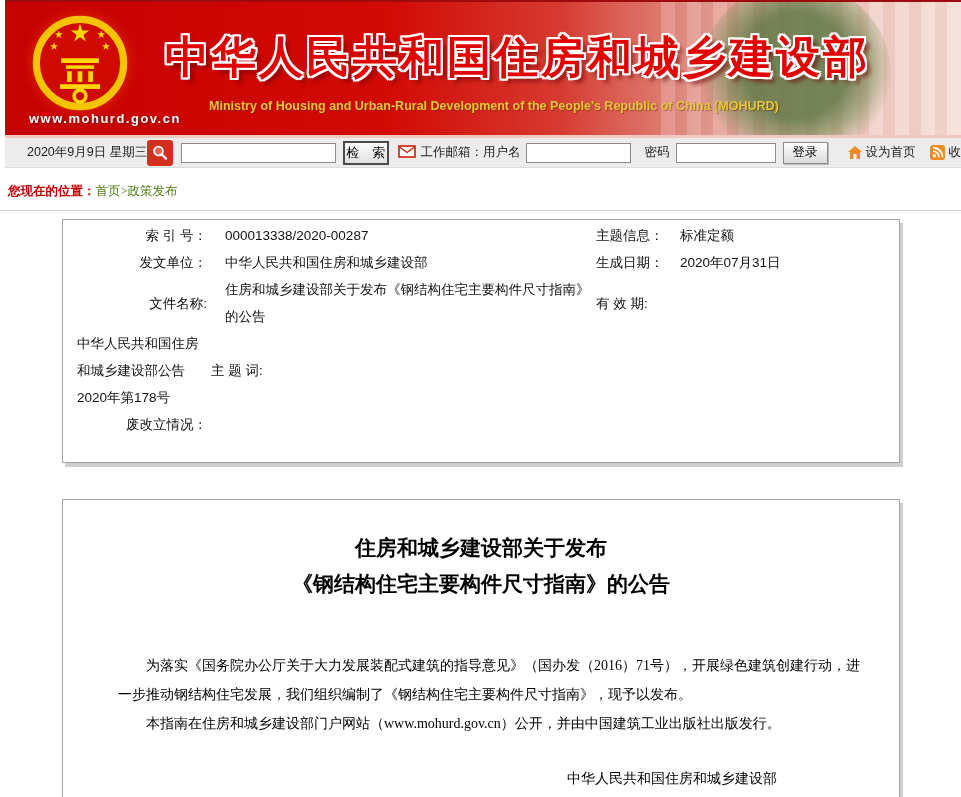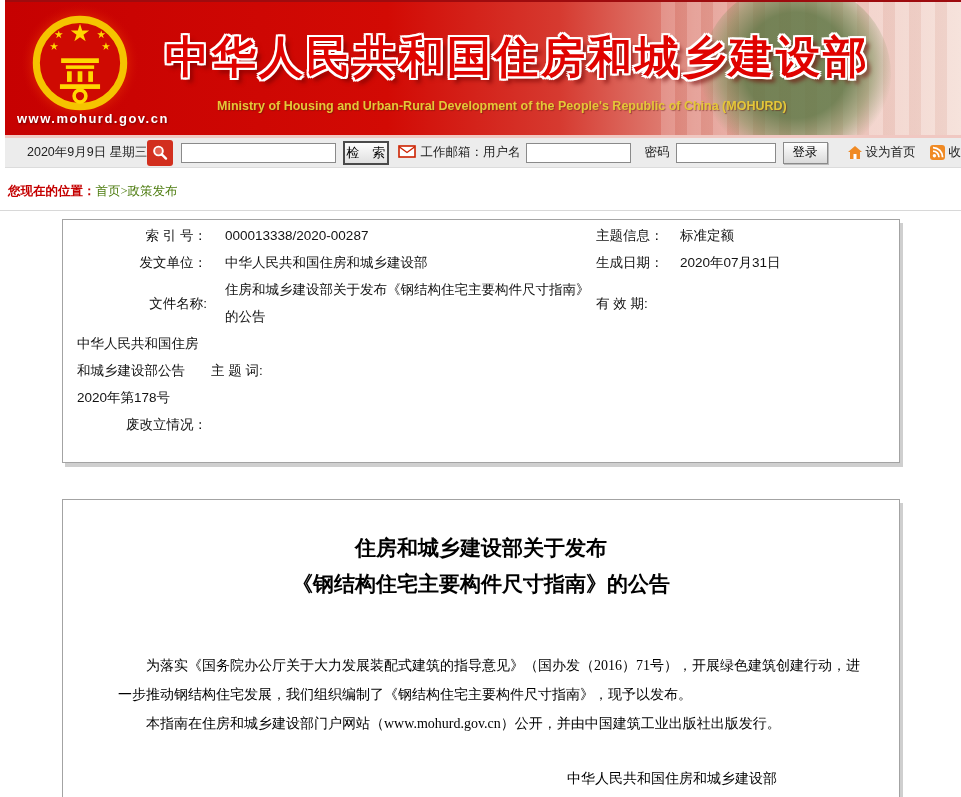--- a/index.html
+++ b/index.html
@@ -13,29 +13,29 @@
                        #e08d82 72%,#eec3ba 86%,#f4dcd4 100%);
             overflow:hidden; }
   .hdr-photo { position:absolute; right:0; top:0; width:300px; height:100%;
                background:
                  repeating-linear-gradient(90deg, rgba(255,255,255,.35) 0 14px, rgba(210,160,150,.25) 14px 26px);
                opacity:.55; }
   .hdr-tree { position:absolute; right:70px; top:-20px; width:190px; height:185px;
               background:radial-gradient(circle at 50% 45%, rgba(96,120,70,.85) 0 38%, rgba(120,140,85,.55) 55%, rgba(120,140,85,0) 70%);
               border-radius:50%; }
   .emblem { position:absolute; left:14px; top:2px; width:122px; height:118px; }
-  .site-url { position:absolute; left:12px; bottom:9px; color:#fff; font-weight:bold;
+  .site-url { position:absolute; left:24px; bottom:9px; color:#fff; font-weight:bold;
               font-size:13px; letter-spacing:1.5px; text-shadow:1px 1px 2px #7c0000; }
   .hdr-title { position:absolute; left:160px; top:26px; font-size:44px; font-weight:bold;
                color:#e00300; letter-spacing:3px; white-space:nowrap;
                text-shadow:
                  -2px -2px 0 #fff, 2px -2px 0 #fff, -2px 2px 0 #fff, 2px 2px 0 #fff,
                  0 -2px 0 #fff, 0 2px 0 #fff, -2px 0 0 #fff, 2px 0 0 #fff,
                  5px 5px 4px rgba(110,0,0,.65); }
-  .hdr-sub { position:absolute; left:212px; top:97px; font-size:12.5px; font-weight:bold;
+  .hdr-sub { position:absolute; left:204px; top:97px; font-size:12.5px; font-weight:bold;
              color:#e4c738; white-space:nowrap; text-shadow:1px 1px 1px rgba(100,30,20,.5); }
 
   
   .toolbar { height:30px; background:#ececec; border-bottom:1px solid #dcdcdc;
              display:flex; align-items:center; font-size:12.5px; color:#222;
              padding-left:22px; white-space:nowrap; margin-left:5px; }
   .tb-date { margin-right:0; }
   .tb-sicon { width:26px; height:26px; background:#d22f1e; border-radius:3px;
               display:flex; align-items:center; justify-content:center; flex:0 0 auto; }
   .tb-input { height:20px; border:1px solid #8a8a8a; background:#fff; margin-left:8px; }

